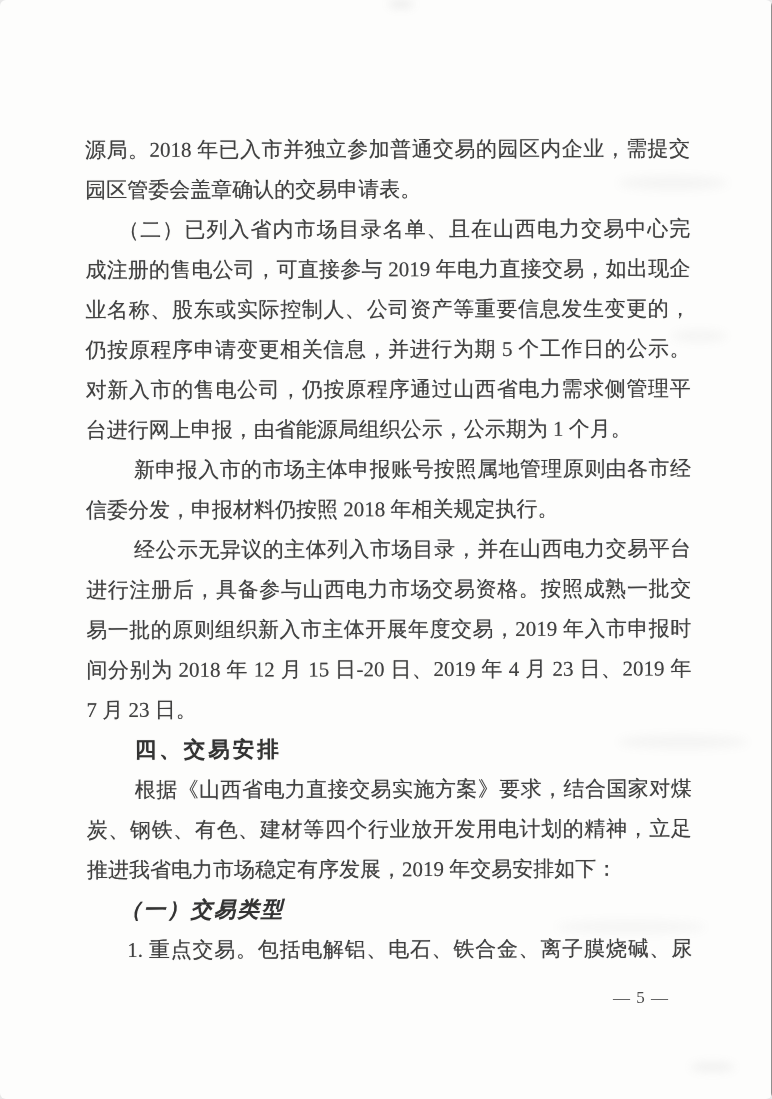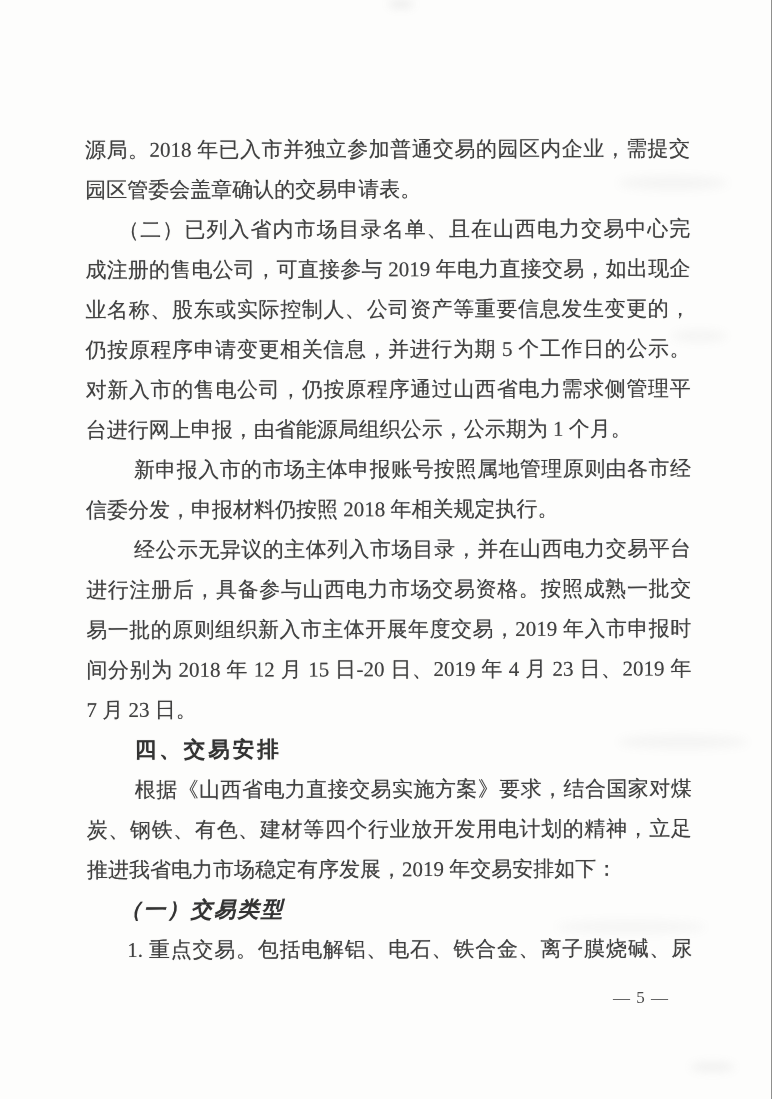--- a/index.html
+++ b/index.html
@@ -3,20 +3,21 @@
 <meta charset="utf-8">
 <style>
   html,body{margin:0;padding:0;background:#e8e8e8;}
   .page{
     position:relative;
     width:772px;height:1099px;
     margin:0 auto;
     background:#fdfdfc;
     overflow:hidden;
     font-family:"Liberation Serif","DejaVu Serif",serif;
+    border-radius:6px;
   }
   .doc{
     position:absolute;left:85px;top:130px;width:605px;
     color:#414141;
     transform:rotate(-0.15deg);
     transform-origin:top left;
   }
   .line{
     height:40px;line-height:40px;
     font-size:21px;

